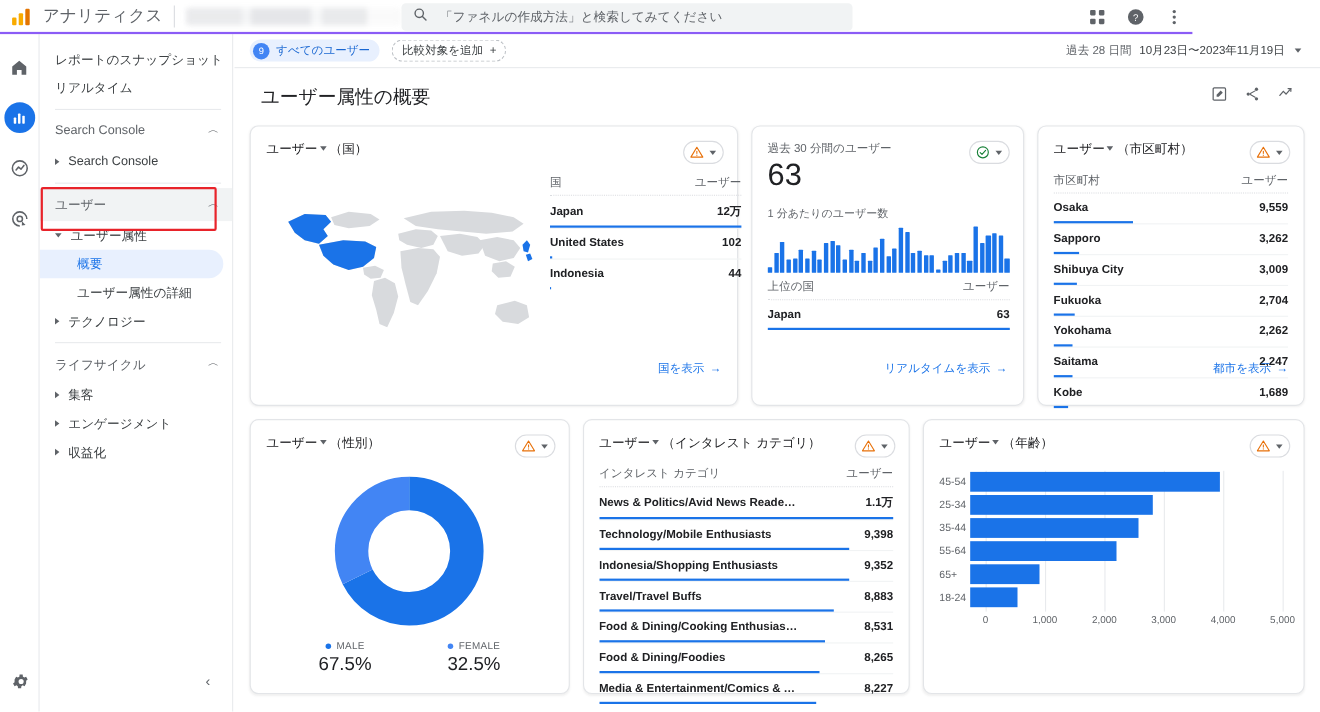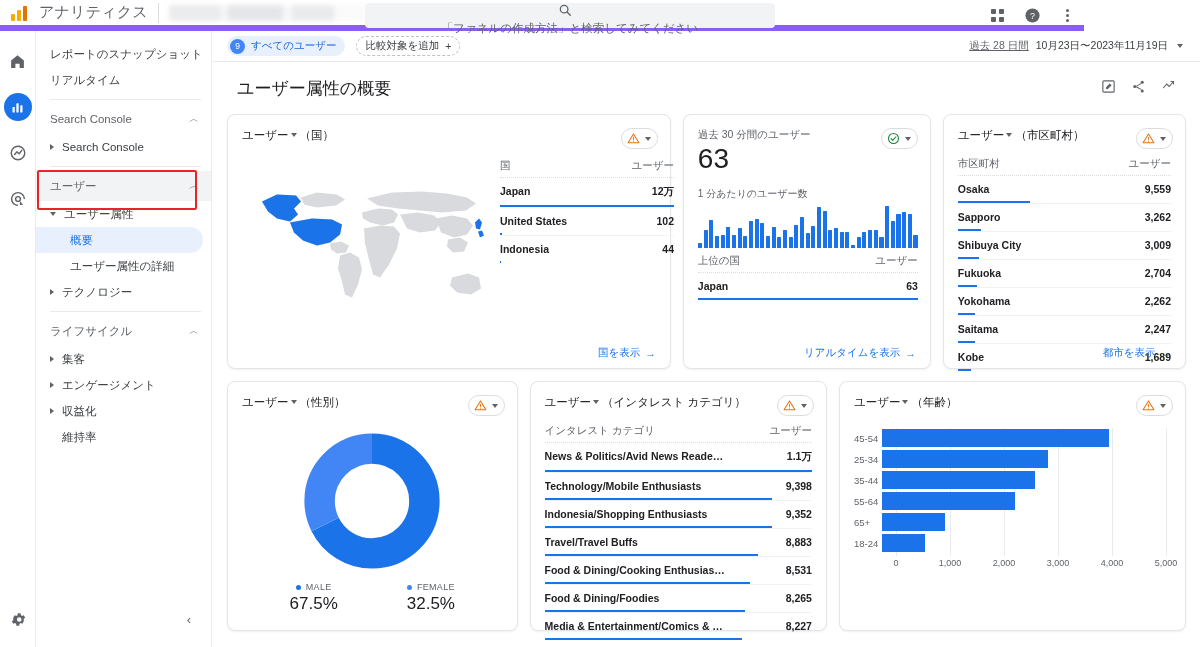--- a/index.html
+++ b/index.html
@@ -9,42 +9,41 @@
     background: #ffffff;
     overflow: hidden;
     color: #202124;
   }
   .app { position: relative; width: 1200px; height: 647px; }
 
   
   .topbar {
     position: absolute; top: 0; left: 0; width: 1084px; height: 31px;
     background: #fff; display: flex; align-items: center;
-    border-bottom: 6px solid #8b5cf6; z-index: 20;
+    border-bottom: 2px solid #8b5cf6; z-index: 20;
   }
   .ga-logo { margin-left: 10px; width: 20px; height: 20px; position: relative; }
   .ga-logo i { position: absolute; bottom: 2px; border-radius: 1px; display:block; }
   .ga-logo i:nth-child(1){ left: 1px; width: 4px; height: 7px; background: #f9ab00; }
   .ga-logo i:nth-child(2){ left: 7px; width: 4px; height: 11px; background: #f9ab00; }
   .ga-logo i:nth-child(3){ left: 13px; width: 4px; height: 15px; background: #e37400; }
   .brand-title {
     margin-left: 9px; font-size: 15px; color: #5f6368; letter-spacing: .2px;
     white-space: nowrap;
   }
   .brand-sep { width: 1px; height: 20px; background: #dadce0; margin: 0 10px; }
   .acct-blur {
     width: 196px; height: 16px; border-radius: 3px;
     background: linear-gradient(90deg,#e9eaec 0 26%, #f4f5f6 26% 30%, #e4e5e8 30% 58%, #f6f7f8 58% 63%, #e8e9eb 63% 84%, #fafafa 84% 100%);
     filter: blur(2.4px); opacity: .95;
   }
   .searchbox {
     position: absolute; left: 365px; top: 3px; width: 410px; height: 25px;
     background: #f1f3f4; border-radius: 4px; display: flex; align-items: center;
     padding: 0 10px;
-    flex-direction: column;
   }
   .searchbox .mag { flex: 0 0 auto; margin-right: 11px; }
   .search-ph { font-size: 11.5px; color: #5f6368; white-space: nowrap; }
   .top-right { position: absolute; right: 6px; top: 0; height: 31px; display: flex; align-items: center; gap: 13px; }
   .top-icon { width: 22px; height: 22px; display: flex; align-items: center; justify-content: center; cursor: pointer; }
   .grid-icon { display: grid; grid-template-columns: 5px 5px; grid-template-rows: 5px 5px; gap: 3px; }
   .grid-icon span { background: #5f6368; border-radius: 1px; display: block; }
   .dots-icon { display: flex; flex-direction: column; gap: 2px; align-items: center; }
   .dots-icon span { width: 3px; height: 3px; border-radius: 50%; background: #5f6368; }
 
@@ -97,21 +96,21 @@
     display: inline-flex; align-items: center; height: 20px; border-radius: 10px;
     background: #e8f0fe; padding: 0 9px 0 3px; font-size: 10.5px; color: #1967d2; cursor: pointer;
   }
   .chip-dot { width: 15px; height: 15px; border-radius: 50%; background: #4285f4; color: #fff;
     font-size: 8.5px; display:flex; align-items:center; justify-content:center; margin-right: 6px; }
   .chip-add {
     display: inline-flex; align-items: center; height: 20px; border: 1px dashed #bdc1c6; border-radius: 10px;
     padding: 0 8px; font-size: 10.5px; color: #3c4043; margin-left: 11px; cursor: pointer; gap: 6px;
   }
   .daterange { margin-left: auto; display: flex; align-items: center; gap: 7px; font-size: 10.5px; color: #3c4043; cursor: pointer; white-space: nowrap; }
-  .daterange .d-label { color: #5f6368; text-decoration: underline; }
+  .daterange .d-label { color: #5f6368; }
 
   .page-head { height: 52px; display: flex; align-items: center; padding: 0 24px; }
   .page-title { font-size: 17px; color: #202124; }
   .page-actions { margin-left: auto; display: flex; align-items: center; gap: 15px; }
 
   .cards { padding: 0 14px; display: flex; gap: 12px; }
   .card {
     background: #fff; border: 1px solid #e3e5e8; border-radius: 8px;
     box-shadow: 0 1px 2px rgba(60,64,67,.08); position: relative;
   }
@@ -128,21 +127,21 @@
   
   .tbl { width: 100%; font-size: 10.5px; }
   .tbl .th { display: flex; justify-content: space-between; color: #5f6368; padding-bottom: 4px; border-bottom: 1px dotted #dadce0; }
   .tbl .tr { position: relative; padding: 7px 0 8px; border-bottom: 1px solid #f1f3f4; font-weight: bold; }
   .tbl .row-inner { display: flex; justify-content: space-between; align-items: baseline; }
   .tbl .nm { color: #202124; overflow: hidden; text-overflow: ellipsis; white-space: nowrap; padding-right: 8px; }
   .tbl .vl { color: #202124; flex: 0 0 auto; }
   .tbl .bar { position: absolute; left: 0; bottom: 0; height: 2px; background: #1a73e8; }
 
   .card-link {
-    position: absolute; right: 14px; bottom: 8px; font-size: 10.5px; color: #1a73e8;
+    position: absolute; right: 14px; bottom: 26px; font-size: 10.5px; color: #1a73e8;
     display: flex; align-items: center; gap: 5px; cursor: pointer; white-space: nowrap;
   }
 
   
   .rt-label { font-size: 10.5px; color: #5f6368; }
   .rt-big { font-size: 28px; color: #202124; line-height: 1.15; margin-top: 1px; }
   .rt-sub { font-size: 10px; color: #5f6368; margin-top: 12px; }
   .spark { display: flex; align-items: flex-end; gap: 1.5px; height: 42px; margin-top: 5px; }
   .spark i { flex: 1 1 auto; background: #1a73e8; display: block; border-radius: 0.5px; }
 
@@ -294,23 +293,20 @@
       <span class="caret-r"></span>
       <span>集客</span>
     </div>
     <div class="nav-item">
       <span class="caret-r"></span>
       <span>エンゲージメント</span>
     </div>
     <div class="nav-item">
       <span class="caret-r"></span>
       <span>収益化</span>
-    </div>
-    <div class="nav-item" style="padding-left:26px">
-      <span>維持率</span>
     </div>
 
     <div class="collapse-btn">‹</div>
   </div>
   <div class="redbox"></div>
 
   <div class="content">
 
     <div class="ctx-bar">
       <div class="chip-all">

